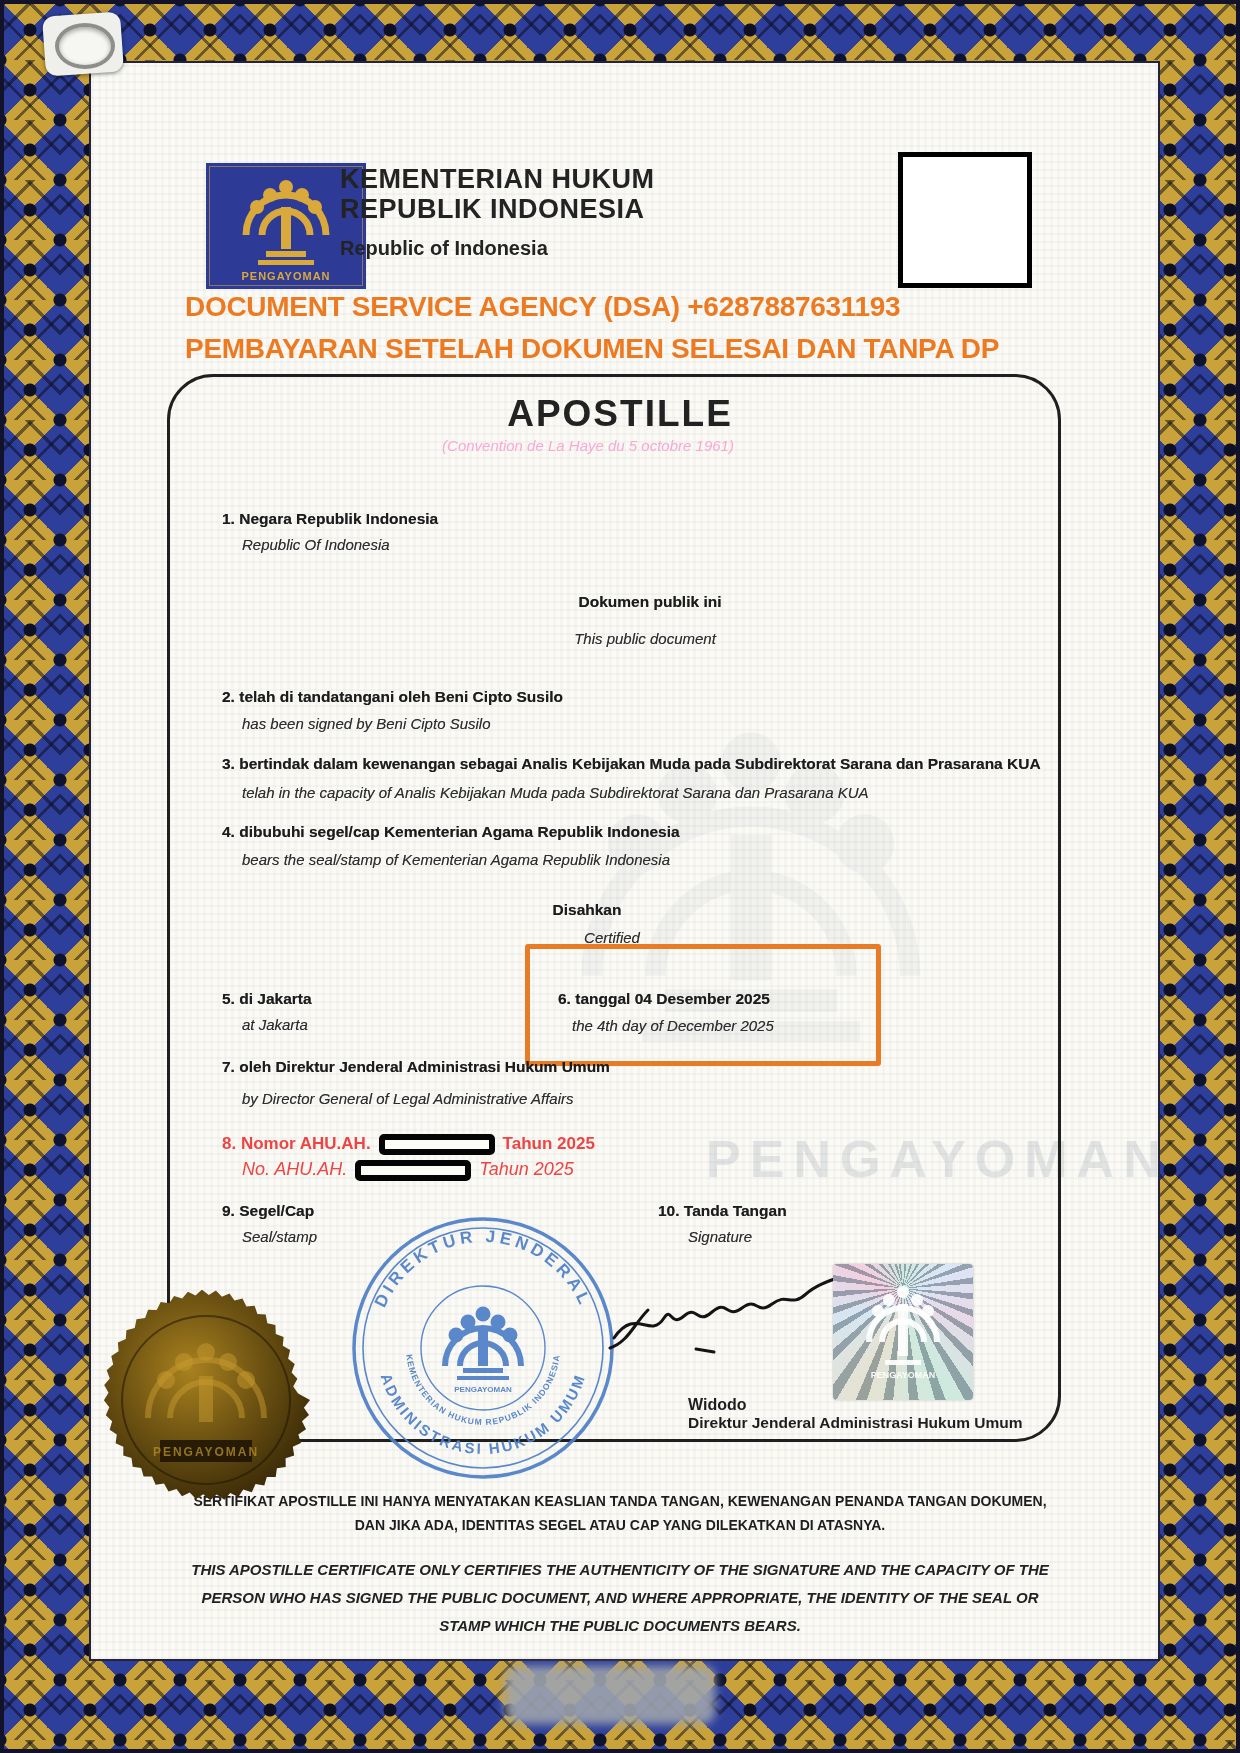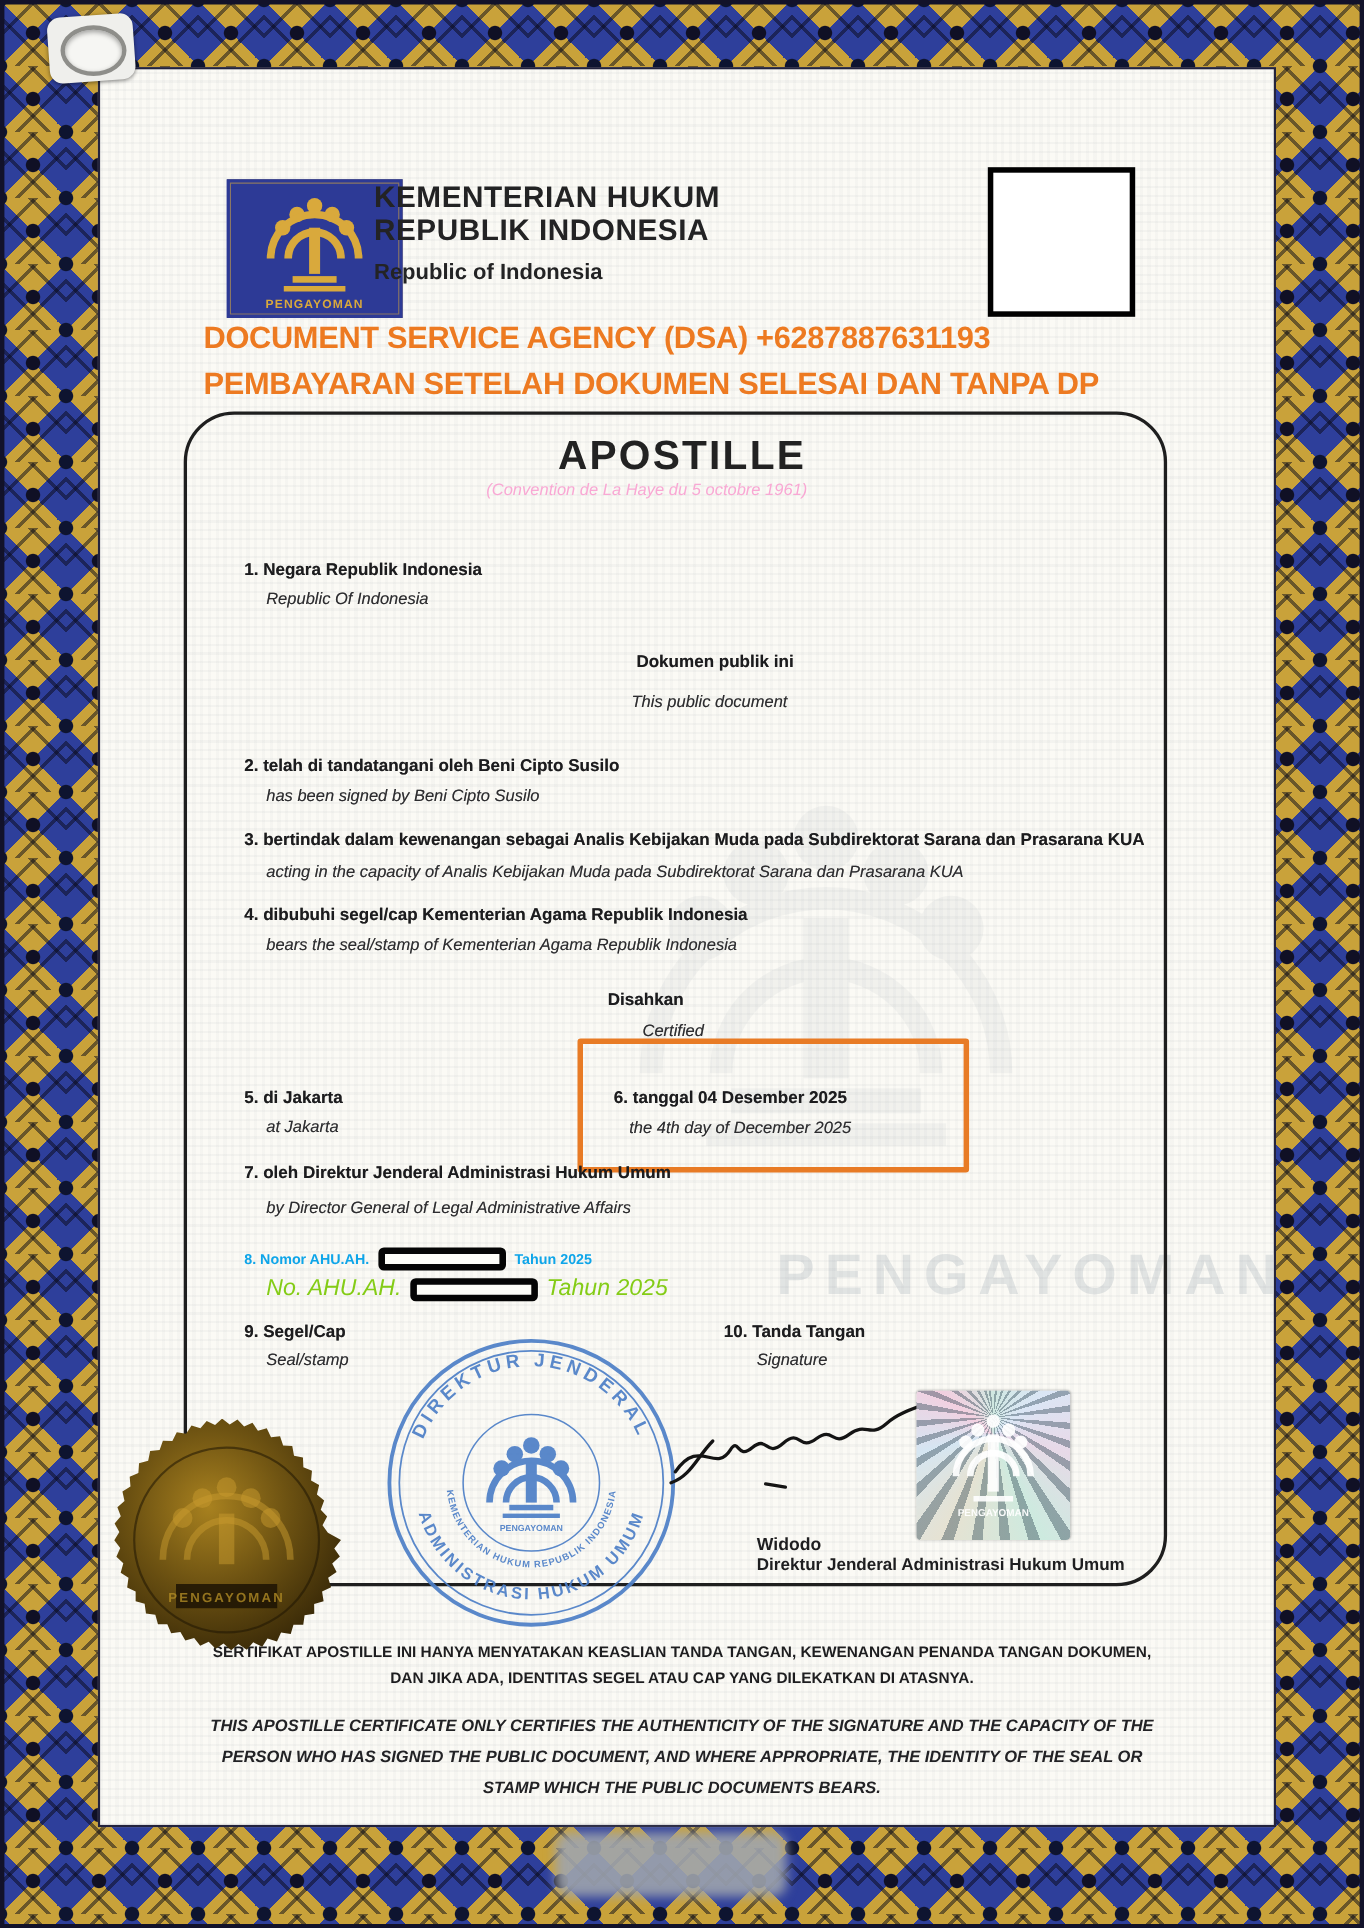--- a/index.html
+++ b/index.html
@@ -48,22 +48,22 @@
   .ctr{transform:translateX(-50%);}
   .title{position:absolute;left:620px;top:393px;transform:translateX(-50%);font-size:37px;
       font-weight:700;letter-spacing:2px;color:#222;z-index:2;white-space:nowrap;}
   .subtitle{position:absolute;left:588px;top:437px;transform:translateX(-50%);font-size:15px;
       font-style:italic;color:#f9a8d4;z-index:2;white-space:nowrap;}
   .hl-rect{position:absolute;left:525px;top:944px;width:346px;height:112px;
       border:5px solid #e87b25;border-radius:3px;z-index:2;}
   .redact{display:inline-block;width:104px;height:9px;background:#fdfdf8;
       border:6px solid #050505;border-radius:5px;vertical-align:middle;margin:0 8px;}
   .row8{position:absolute;z-index:2;white-space:nowrap;}
-  .row8 .t{font-size:13px;font-weight:600;color:#0ea5e9;}
-  .row8 .ti{font-size:21px;font-style:italic;color:#84cc16;}
+  .row8 .t{font-size:17px;font-weight:600;color:#ef4444;}
+  .row8 .ti{font-size:18px;font-style:italic;color:#ef4444;}
   .sig-block{position:absolute;left:688px;top:1395px;z-index:3;color:#1e1e20;}
   .sig-block .n{font-size:16px;font-weight:600;line-height:1.2;}
   .sig-block .t{font-size:15.5px;font-weight:600;line-height:1.2;}
   .holo{position:absolute;left:833px;top:1264px;width:140px;height:136px;border-radius:4px;z-index:3;
       background:
        repeating-conic-gradient(from -10deg at 50% 18%, rgba(30,55,70,.38) 0 5deg, rgba(255,255,255,0) 5deg 13deg),
        conic-gradient(from 0deg at 50% 30%, #cfe8e0,#dbe6f5,#e8d9e8,#cdeadf,#e6e2d2,#d5e6f2,#f3cfe0,#cfe8e0);
       box-shadow:0 0 2px rgba(0,0,0,.3);}
   .footer-id{position:absolute;left:190px;top:1490px;width:860px;text-align:center;z-index:2;
       font-size:14px;font-weight:700;line-height:1.7;color:#1d1d1f;}
@@ -144,21 +144,21 @@
   <div class="t-id" style="left:222px;top:510px;">1. Negara Republik Indonesia</div>
   <div class="t-en" style="left:242px;top:536px;">Republic Of Indonesia</div>
 
   <div class="t-id ctr" style="left:650px;top:593px;">Dokumen publik ini</div>
   <div class="t-en ctr" style="left:645px;top:630px;">This public document</div>
 
   <div class="t-id" style="left:222px;top:688px;">2. telah di tandatangani oleh Beni Cipto Susilo</div>
   <div class="t-en" style="left:242px;top:715px;">has been signed by Beni Cipto Susilo</div>
 
   <div class="t-id" style="left:222px;top:755px;">3. bertindak dalam kewenangan sebagai Analis Kebijakan Muda pada Subdirektorat Sarana dan Prasarana KUA</div>
-  <div class="t-en" style="left:242px;top:784px;">acting in the capacity of Analis Kebijakan Muda pada Subdirektorat Sarana dan Prasarana KUA</div>
+  <div class="t-en" style="left:242px;top:784px;">telah in the capacity of Analis Kebijakan Muda pada Subdirektorat Sarana dan Prasarana KUA</div>
 
   <div class="t-id" style="left:222px;top:823px;">4. dibubuhi segel/cap Kementerian Agama Republik Indonesia</div>
   <div class="t-en" style="left:242px;top:851px;">bears the seal/stamp of Kementerian Agama Republik Indonesia</div>
 
   <div class="t-id ctr" style="left:587px;top:901px;">Disahkan</div>
   <div class="t-en ctr" style="left:612px;top:929px;">Certified</div>
 
   <div class="hl-rect"></div>
 
   <div class="t-id" style="left:222px;top:990px;">5. di Jakarta</div>

